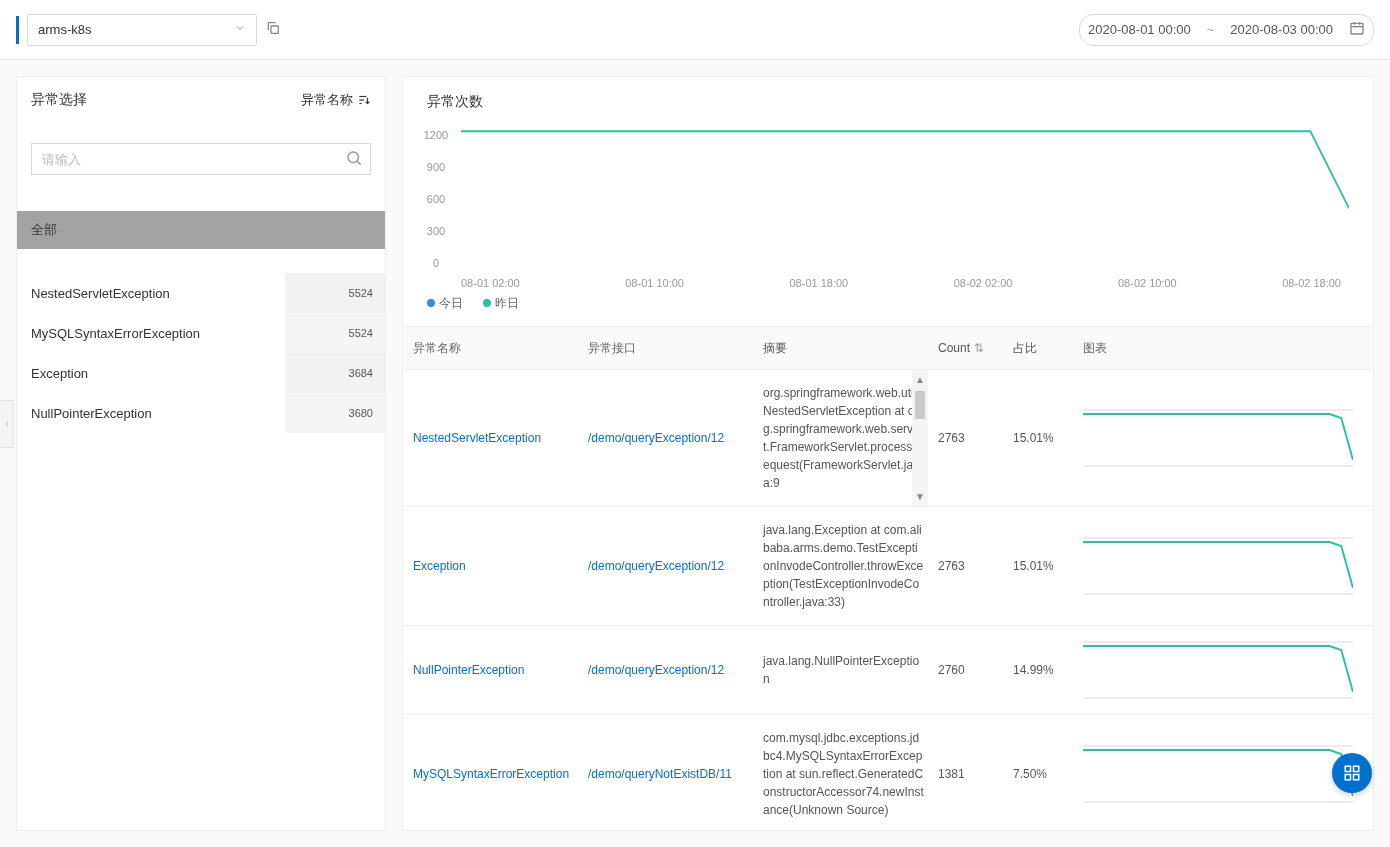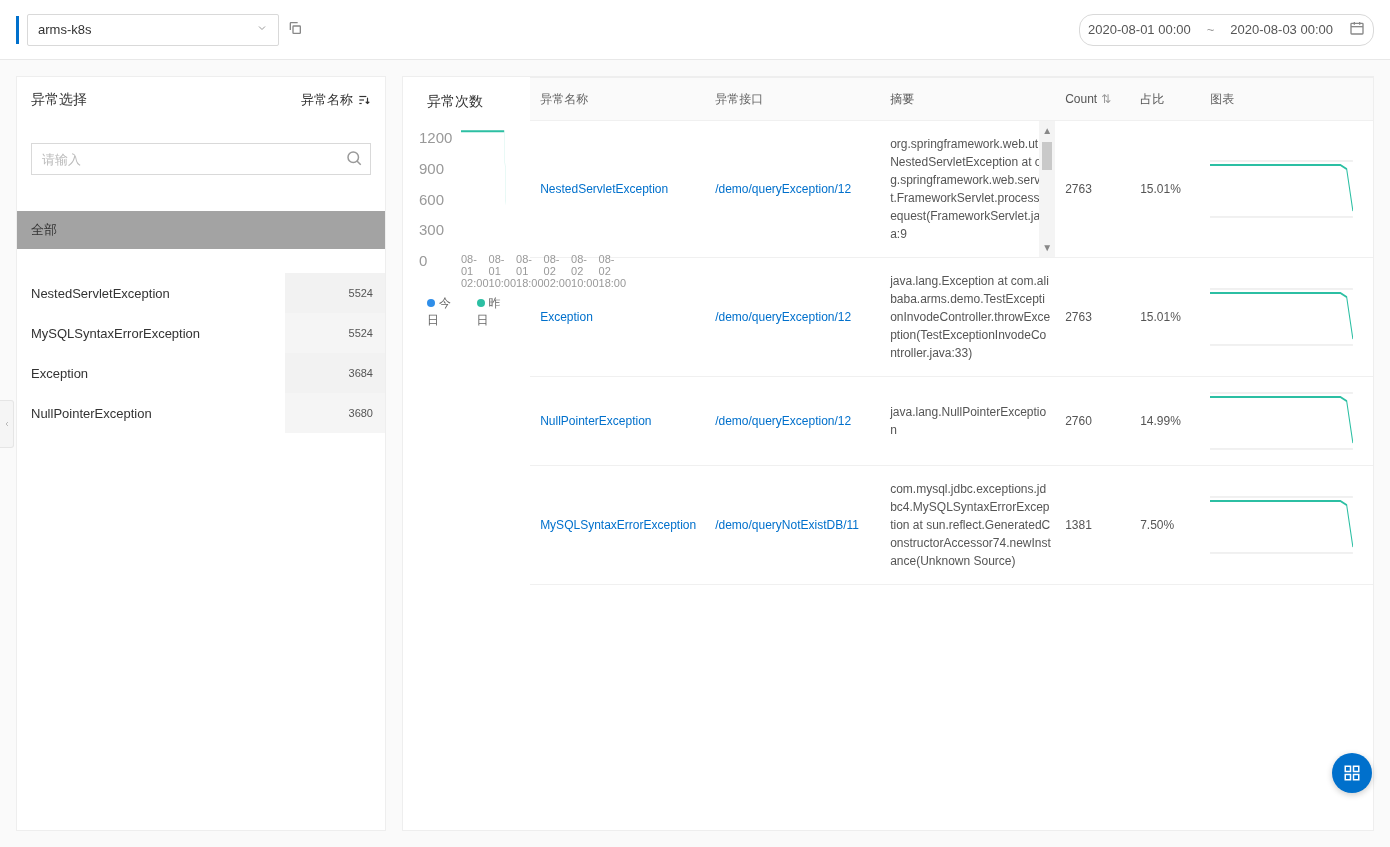--- a/index.html
+++ b/index.html
@@ -1,20 +1,20 @@
 <!DOCTYPE html>
 <html><head>
 <meta charset="utf-8">
 <style>
 * { box-sizing: border-box; margin: 0; padding: 0; }
 body { font-family: "Microsoft YaHei", "PingFang SC", Arial, sans-serif; font-size: 13px; color: #333; background: #fff; }
 .topbar { height: 60px; border-bottom: 1px solid #e8e8e8; display: flex; align-items: center; padding: 0 16px; justify-content: space-between; }
 .topbar-left { display: flex; align-items: center; gap: 8px; }
 .blue-bar { width: 3px; height: 28px; background: #0070cc; }
-.app-select { width: 252px; height: 32px; border: 1px solid #d9d9d9; border-radius: 2px; display: flex; align-items: center; padding: 0 10px; justify-content: space-between; cursor: pointer; }
+.app-select { width: 230px; height: 32px; border: 1px solid #d9d9d9; border-radius: 2px; display: flex; align-items: center; padding: 0 10px; justify-content: space-between; cursor: pointer; }
 .app-select .chev { color: #999; }
 .copy-icon { color: #888; cursor: pointer; }
 .date-range { display: flex; align-items: center; border: 1px solid #d9d9d9; height: 32px; border-radius: 14px; padding: 0 8px; gap: 16px; color: #555; }
 .date-range .sep { color: #999; }
 .cal-icon { color: #888; }
 
 .content { display: flex; padding: 16px; gap: 16px; height: 787px; background:#fafafa; }
 
 .sidebar { width: 370px; background: #fff; border: 1px solid #eee; display: flex; flex-direction: column; gap: 24px; }
 .side-head { display: flex; justify-content: space-between; align-items: center; padding: 14px 14px 10px; }
@@ -24,27 +24,27 @@
 .search-box { position: relative; }
 .search-box input { width: 100%; height: 32px; border: 1px solid #d9d9d9; padding: 0 34px 0 10px; font-size: 13px; color:#333; background:#fff; }
 .search-box input::placeholder { color:#bbb; }
 .search-box .mag { position: absolute; right: 8px; top: 6px; color: #999; }
 .filter-all { padding: 10px 14px; background: #a3a3a3; font-size: 13px; cursor: pointer; }
 .exc-item { display: flex; align-items: center; height: 40px; padding-left: 14px; cursor: pointer; }
 .exc-name { flex: 1; font-size: 13px; color:#333; }
 .exc-count { width: 100px; background: #f2f2f2; text-align: right; padding: 0 12px; height: 40px; line-height: 40px; font-size: 11px; color:#555; }
 .exc-item:nth-child(even) .exc-count { background:#f5f5f5; }
 
-.main { flex: 1; background: #fff; border: 1px solid #eee; display: flex; overflow:hidden; position:relative;}
+.main { flex: 1; background: #fff; border: 1px solid #eee; display: flex; flex-direction: column; overflow:hidden; position:relative;}
 .chart-area { padding: 16px 24px 4px; }
 .chart-title { font-size: 14px; color:#333; margin-bottom: 18px; }
 .chart-plot { position: relative; height: 160px; }
-.ylabels { position: absolute; left: -8px; top: 0; bottom: 20px; display: flex; flex-direction: column; justify-content: space-between; font-size: 15px; color: #999; text-align: left; width: 34px; }
+.ylabels { position: absolute; left: -8px; top: 0; bottom: 20px; display: flex; flex-direction: column; justify-content: space-between; font-size: 11px; color: #999; text-align: center; width: 34px; }
 .plotbox { position: absolute; left: 34px; right: 0; top: 0; bottom: 20px; }
-.xlabels { position: absolute; left: 34px; right: 16px; bottom: 0; display: flex; justify-content: space-between; font-size: 11px; color:#999;margin-top:30px; }
+.xlabels { position: absolute; left: 34px; right: 8px; bottom: 0; display: flex; justify-content: space-between; font-size: 11px; color:#999;margin-top:30px; }
 .legend { display: flex; gap: 20px; font-size: 12px; color:#666; padding: 6px 0 10px; }
 .legend .dot { display:inline-block; width:8px; height:8px; border-radius:50%; margin-right:4px; }
 .legend .dot.blue { background:#2f8ee9; }
 .legend .dot.teal { background:#2cbfa3; }
 
 .table { border-top: 1px solid #eee; }
 .trow { display: flex; border-bottom: 1px solid #f0f0f0; font-size: 12px; }
 .thead { background: #fafafa; color:#666; }
 .thead .cell { padding: 12px 10px; }
 .cell { padding: 14px 10px; display:flex; align-items:center; }

